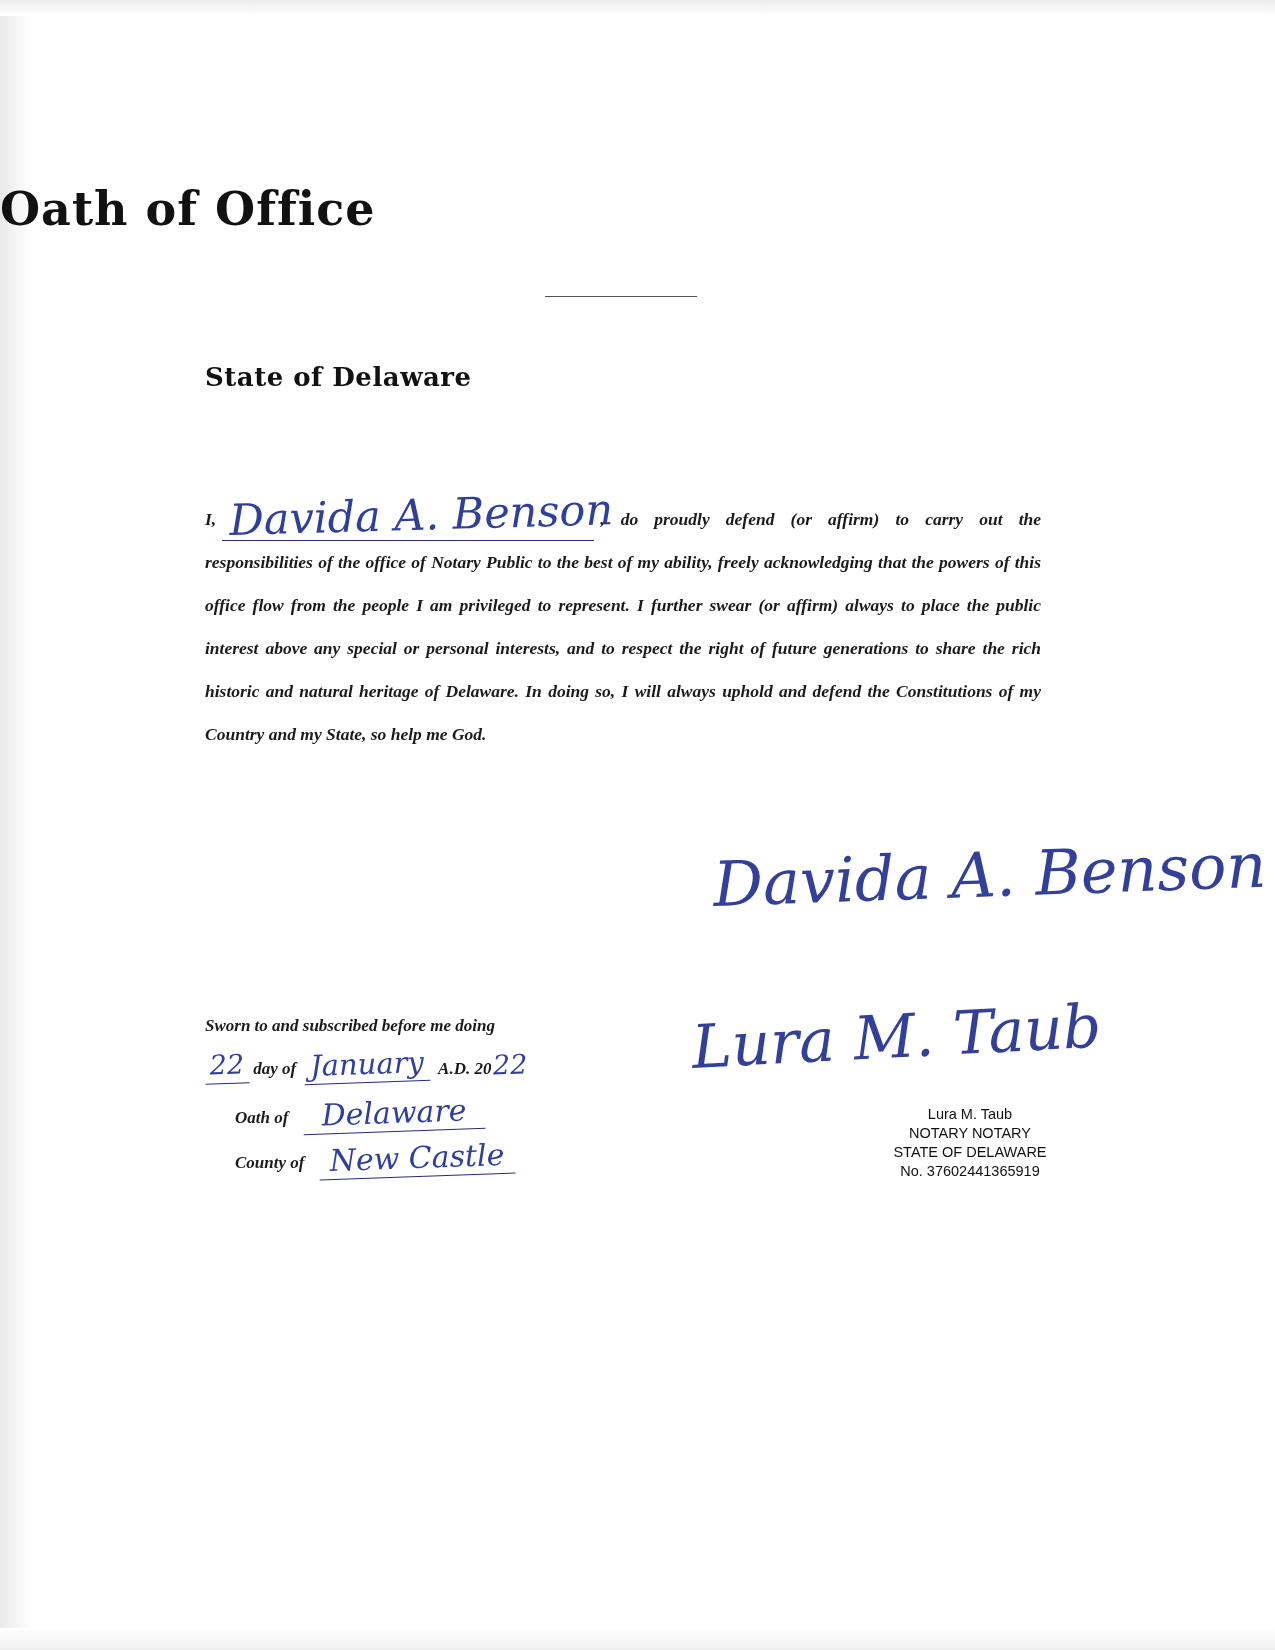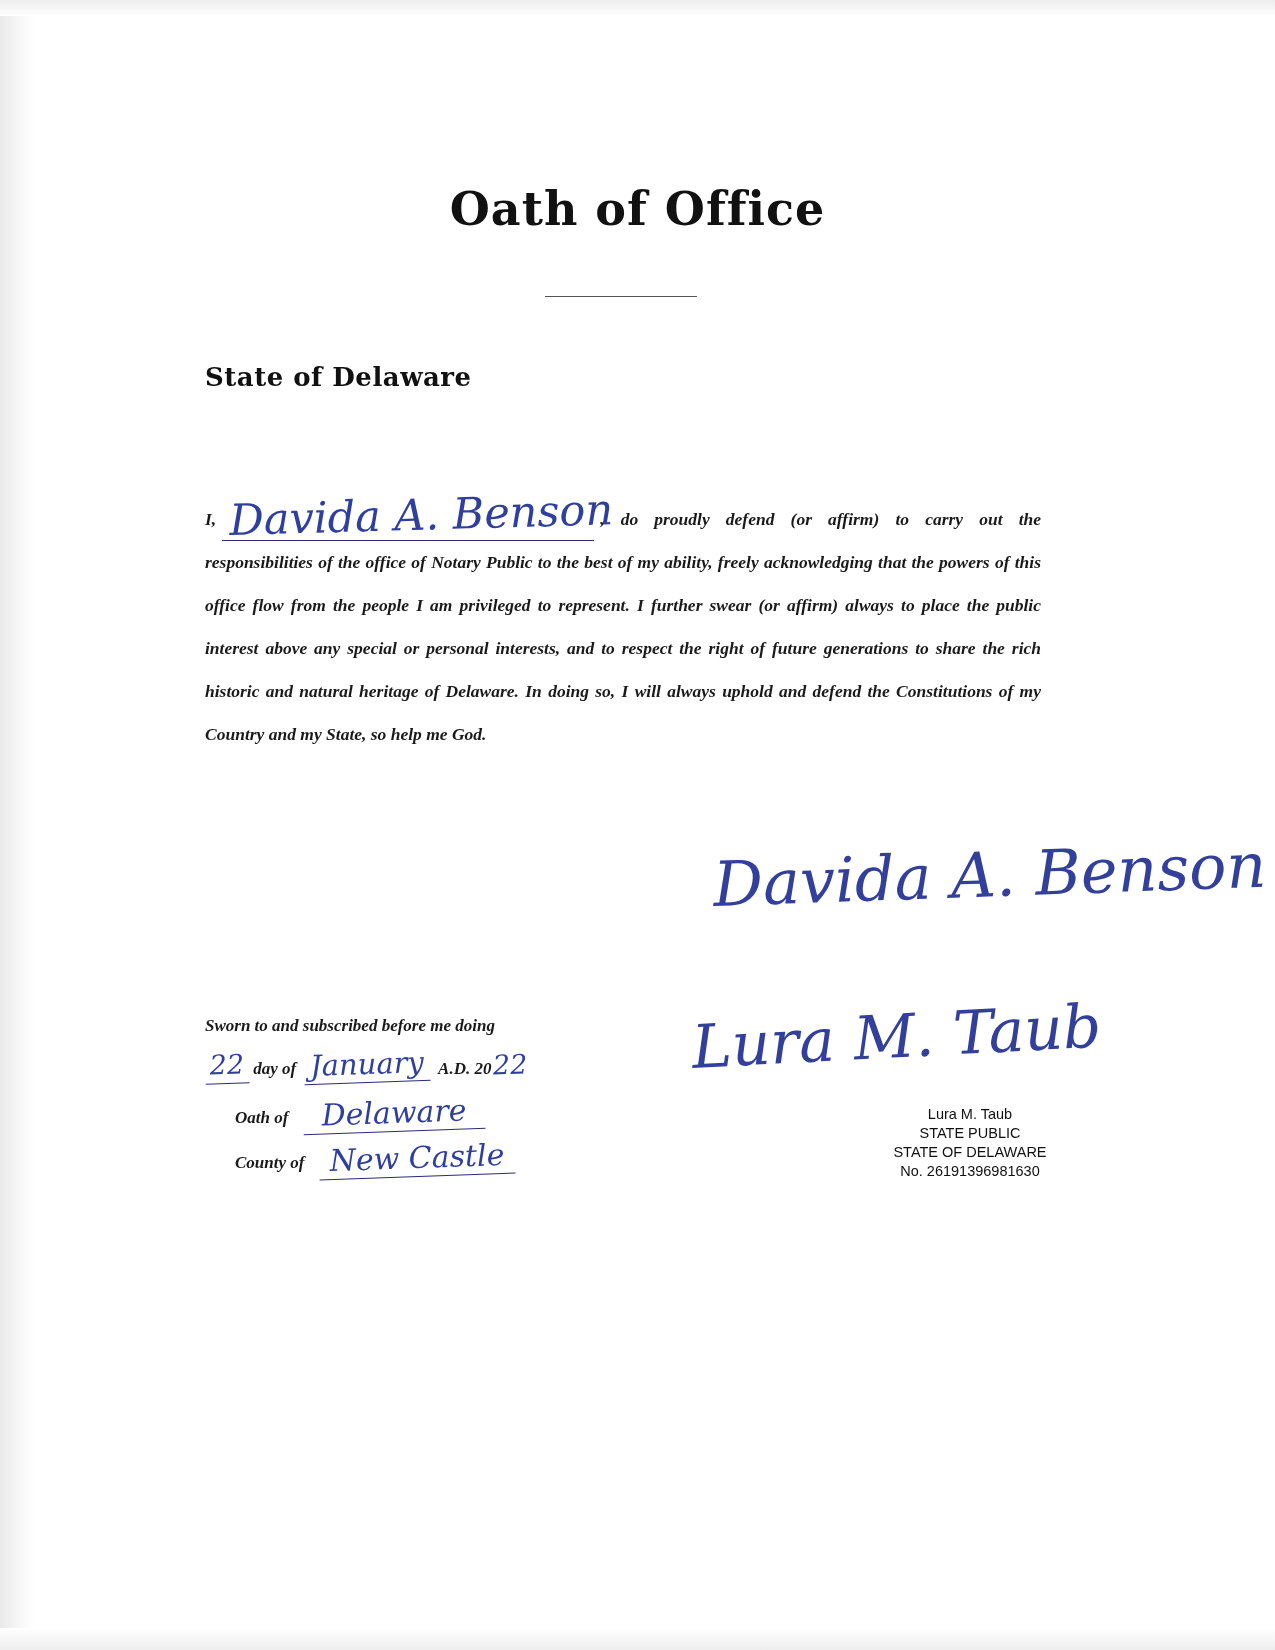--- a/index.html
+++ b/index.html
@@ -32,21 +32,21 @@
     position: absolute;
     left: 0; bottom: 0;
     width: 1275px; height: 22px;
     background: linear-gradient(to top, #eeeeee 0%, #ffffff 100%);
   }
 
   .title {
     position: absolute;
     left: 0; right: 0;
     top: 182px;
-    text-align: center;
+    text-align: left;
     font-family: "DejaVu Serif", serif;
     font-weight: bold;
     font-size: 46px;
     letter-spacing: 1px;
     color: #111;
   }
   .title-rule {
     position: absolute;
     left: 545px;
     top: 296px;
@@ -250,18 +250,18 @@
     <div class="sworn-line4">
       <span>County of</span>
       <span class="hw hw-county">New Castle</span>
     </div>
   </div>
 
   <div class="notary-signature">Lura M. Taub</div>
 
   <div class="notary-stamp">
     <div class="nm">Lura M. Taub</div>
-    <div>STATE PUBLIC</div>
+    <div>NOTARY NOTARY</div>
     <div>STATE OF DELAWARE</div>
-    <div>No. 26191396981630</div>
+    <div>No. 37602441365919</div>
   </div>
 
 </div>
 
 </body></html>

